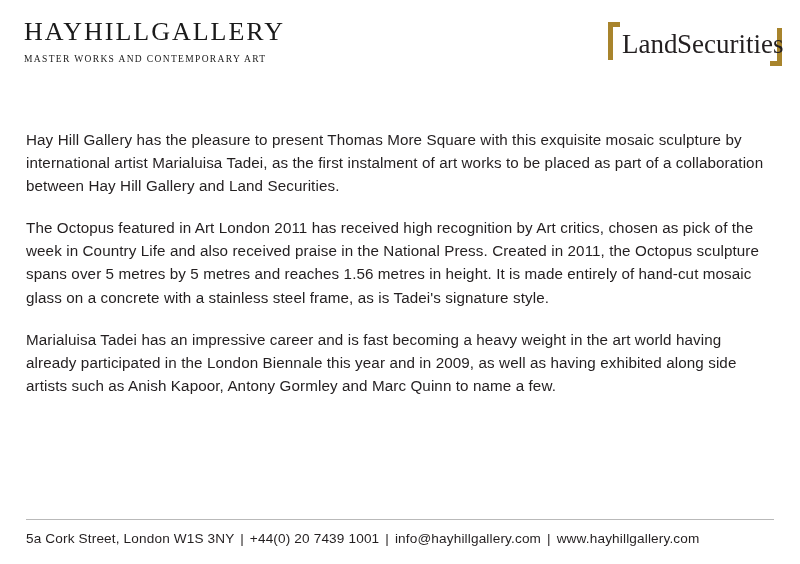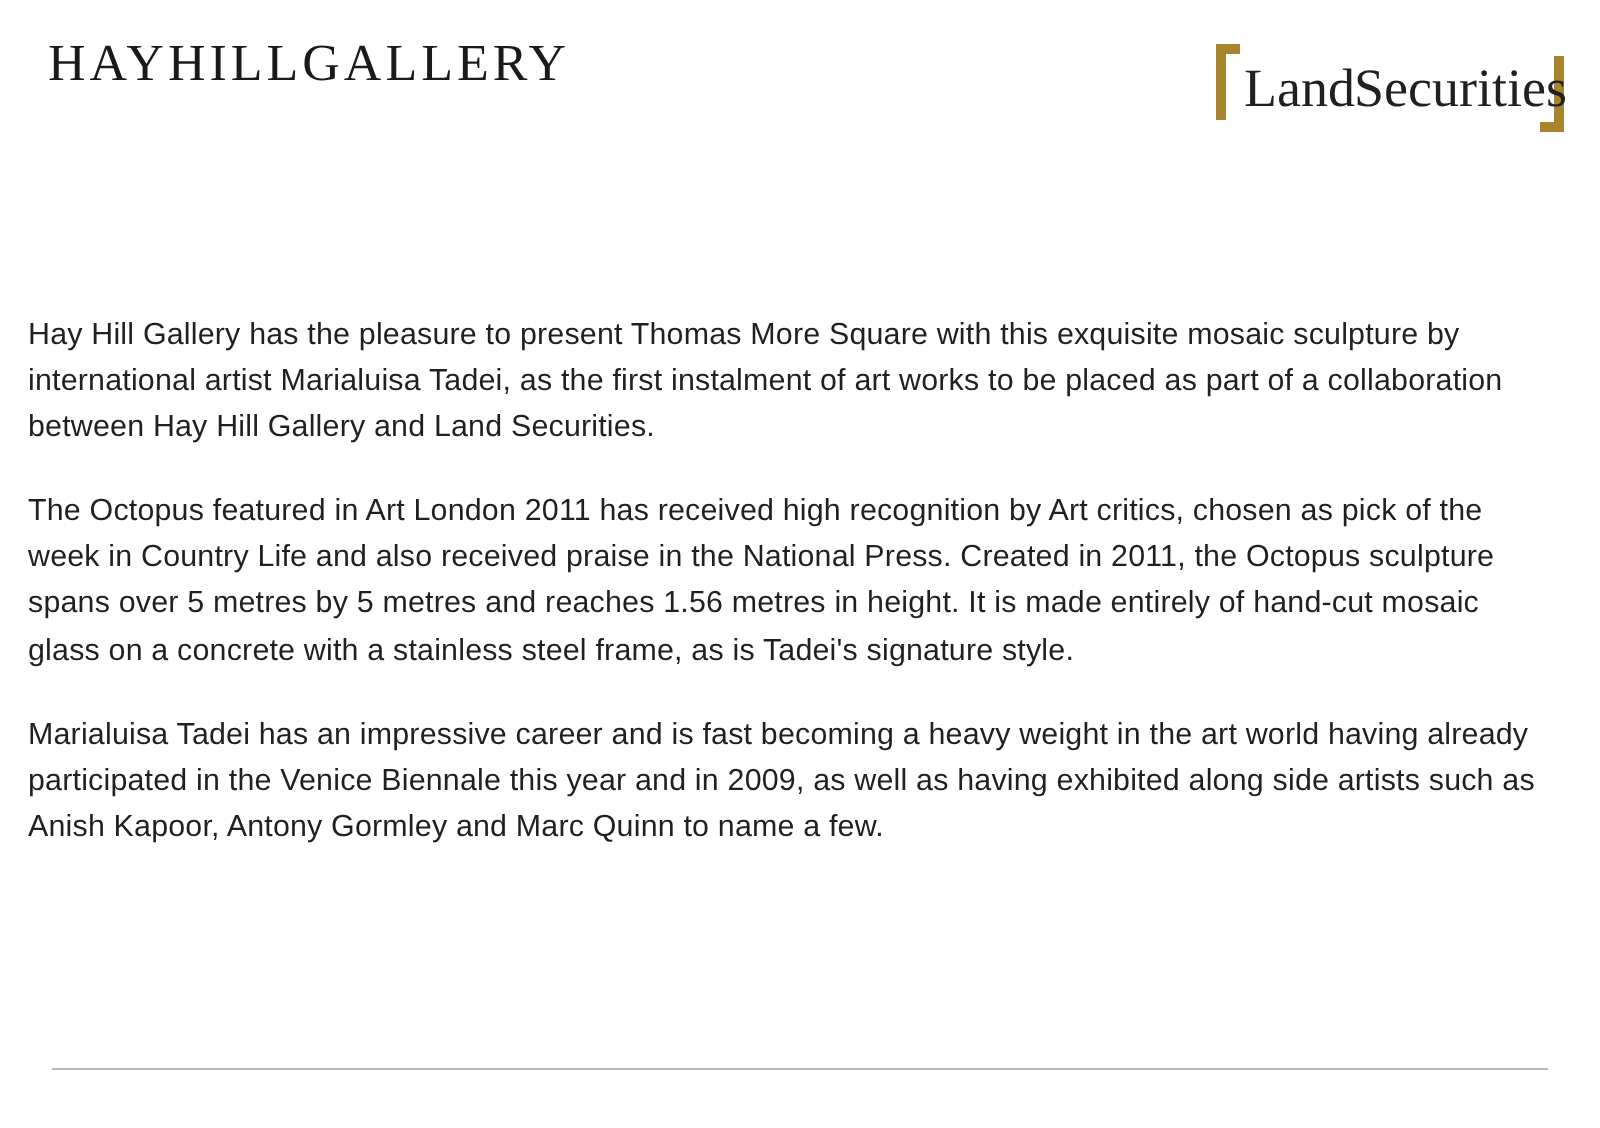--- a/index.html
+++ b/index.html
@@ -58,24 +58,23 @@
     width: 190px;
     height: 48px;
   }
   .ls-logo svg {
     display: block;
   }
 
   
   .content {
     position: absolute;
-    left: 14px;
+    left: 26px;
     right: 26px;
     top: 128px;
-    margin-top: 28px;
   }
   .para {
     font-size: 15.2px;
     line-height: 1.52;
     color: #231f20;
     margin: 0 0 19px 0;
     text-align: left;
     letter-spacing: 0.1px;
   }
   .para:last-child {
@@ -106,39 +105,49 @@
 </style>
 </head>
 <body>
 
 <div class="page">
 
   <div class="header">
 
     <div class="gallery-logo">
       <div class="gallery-wordmark">HAYHILLGALLERY</div>
+      <div class="gallery-tagline">MASTER WORKS AND CONTEMPORARY ART</div>
     </div>
 
     <div class="ls-logo">
       <svg width="190" height="48" viewBox="0 0 190 48" xmlns="http://www.w3.org/2000/svg">
         <g>
           <path d="M8 2 L20 2 L20 7 L13 7 L13 40 L8 40 Z" fill="#a8842c"></path>
         </g>
         <g>
           <path d="M182 46 L170 46 L170 41 L177 41 L177 8 L182 8 Z" fill="#a8842c"></path>
         </g>
         <text x="22" y="33" font-family="Liberation Serif, serif" font-size="27" fill="#231f20">Land</text>
         <text x="77" y="33" font-family="Liberation Serif, serif" font-size="27" fill="#231f20">Securities</text>
       </svg>
     </div>
   </div>
 
   <div class="content">
     <p class="para">Hay Hill Gallery has the pleasure to present Thomas More Square with this exquisite mosaic sculpture by international artist Marialuisa Tadei, as the first instalment of art works to be placed as part of a collaboration between Hay Hill Gallery and Land Securities.</p>
     <p class="para">The Octopus featured in Art London 2011 has received high recognition by Art critics, chosen as pick of the week in Country Life and also received praise in the National Press. Created in 2011, the Octopus sculpture spans over 5 metres by 5 metres and reaches 1.56 metres in height. It is made entirely of hand-cut mosaic glass on a concrete with a stainless steel frame, as is Tadei's signature style.</p>
-    <p class="para">Marialuisa Tadei has an impressive career and is fast becoming a heavy weight in the art world having already participated in the Venice Biennale this year and in 2009, as well as having exhibited along side artists such as Anish Kapoor, Antony Gormley and Marc Quinn to name a few.</p>
+    <p class="para">Marialuisa Tadei has an impressive career and is fast becoming a heavy weight in the art world having already participated in the London Biennale this year and in 2009, as well as having exhibited along side artists such as Anish Kapoor, Antony Gormley and Marc Quinn to name a few.</p>
   </div>
 
   <div class="footer">
     <div class="footer-rule"></div>
+    <div class="footer-text">
+      <span>5a Cork Street, London W1S 3NY</span>
+      <span class="footer-sep">|</span>
+      <span>+44(0) 20 7439 1001</span>
+      <span class="footer-sep">|</span>
+      <span>info@hayhillgallery.com</span>
+      <span class="footer-sep">|</span>
+      <span>www.hayhillgallery.com</span>
+    </div>
   </div>
 
 </div>
 
 </body></html>

